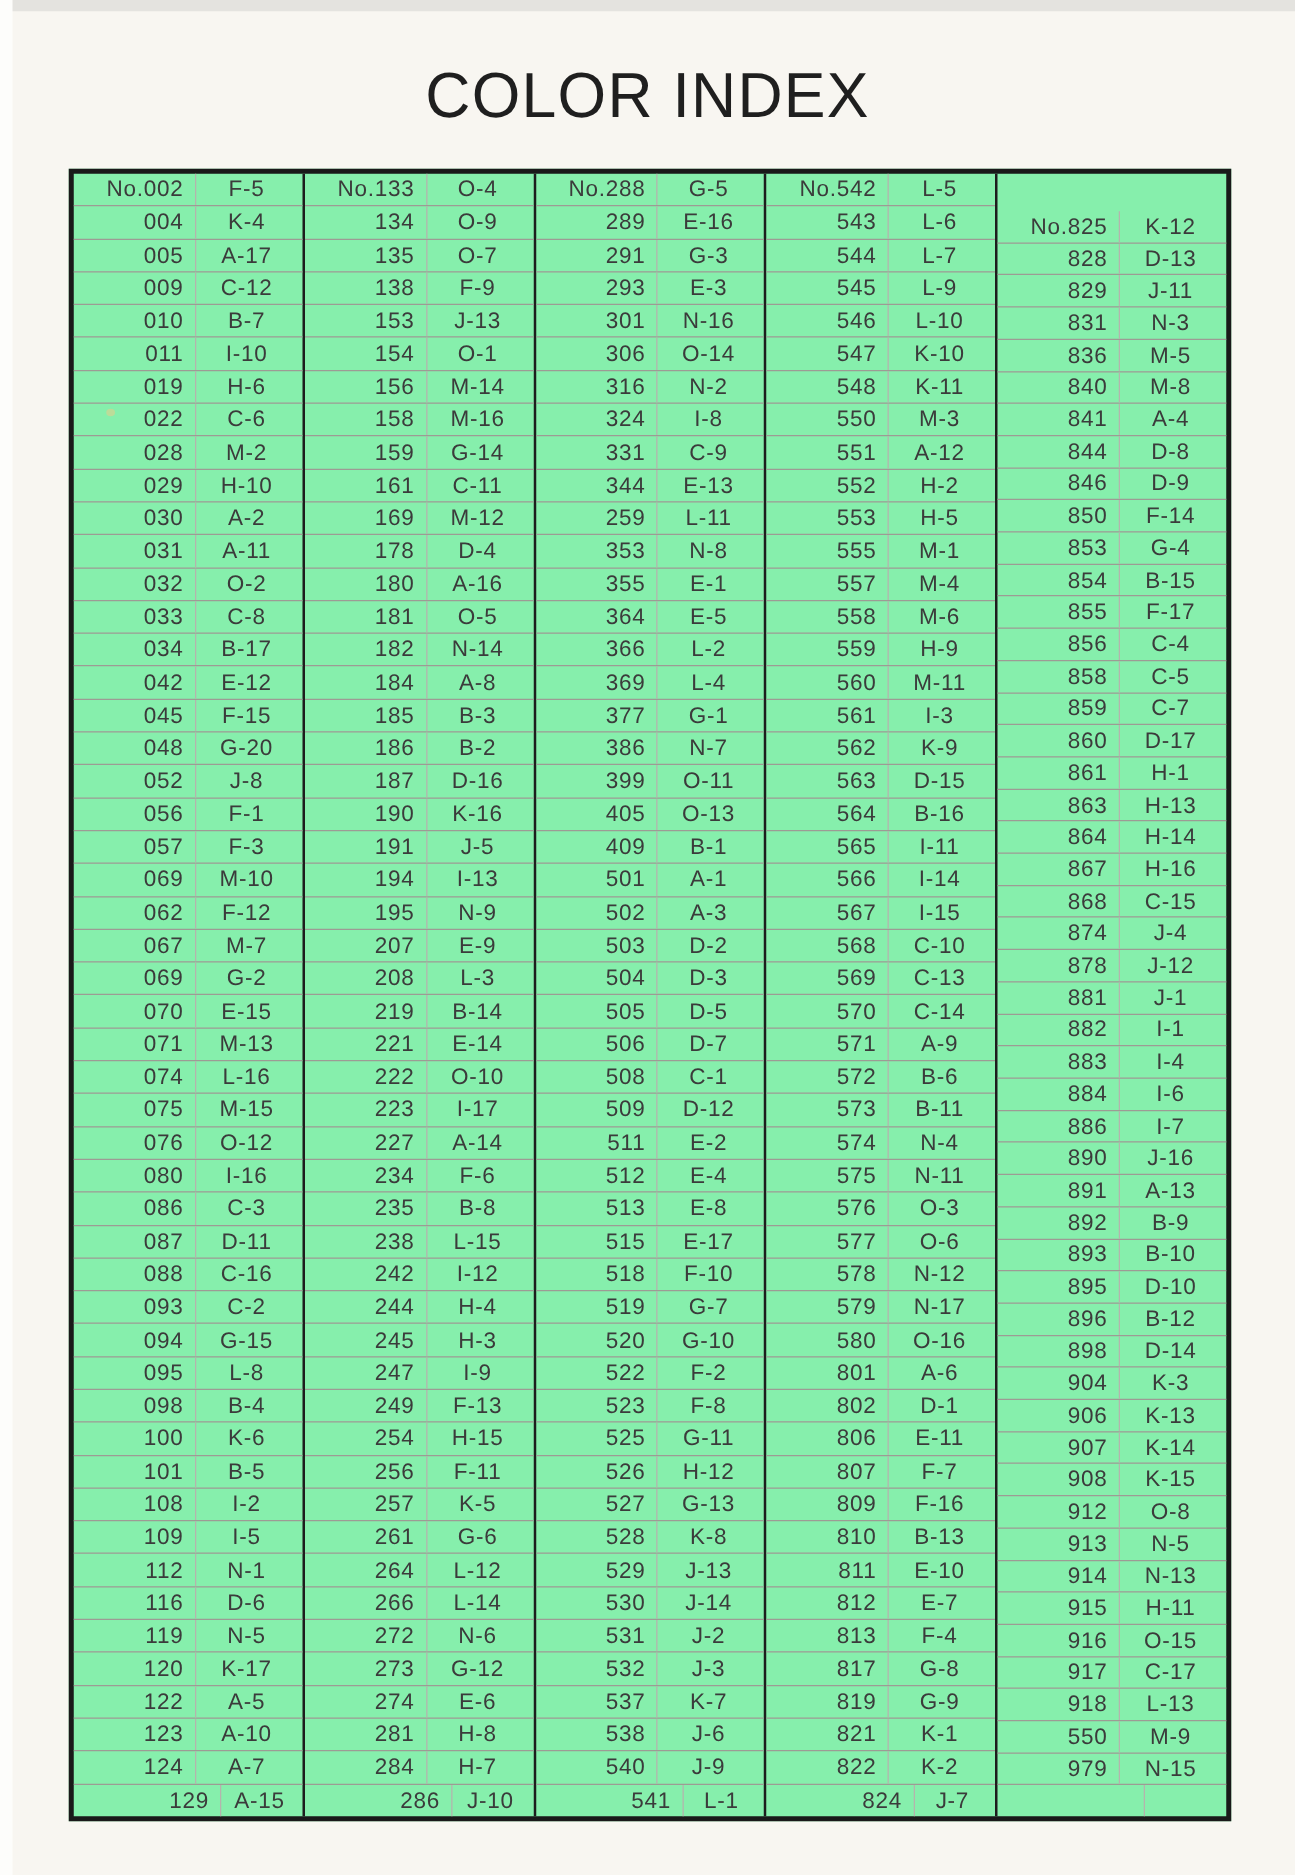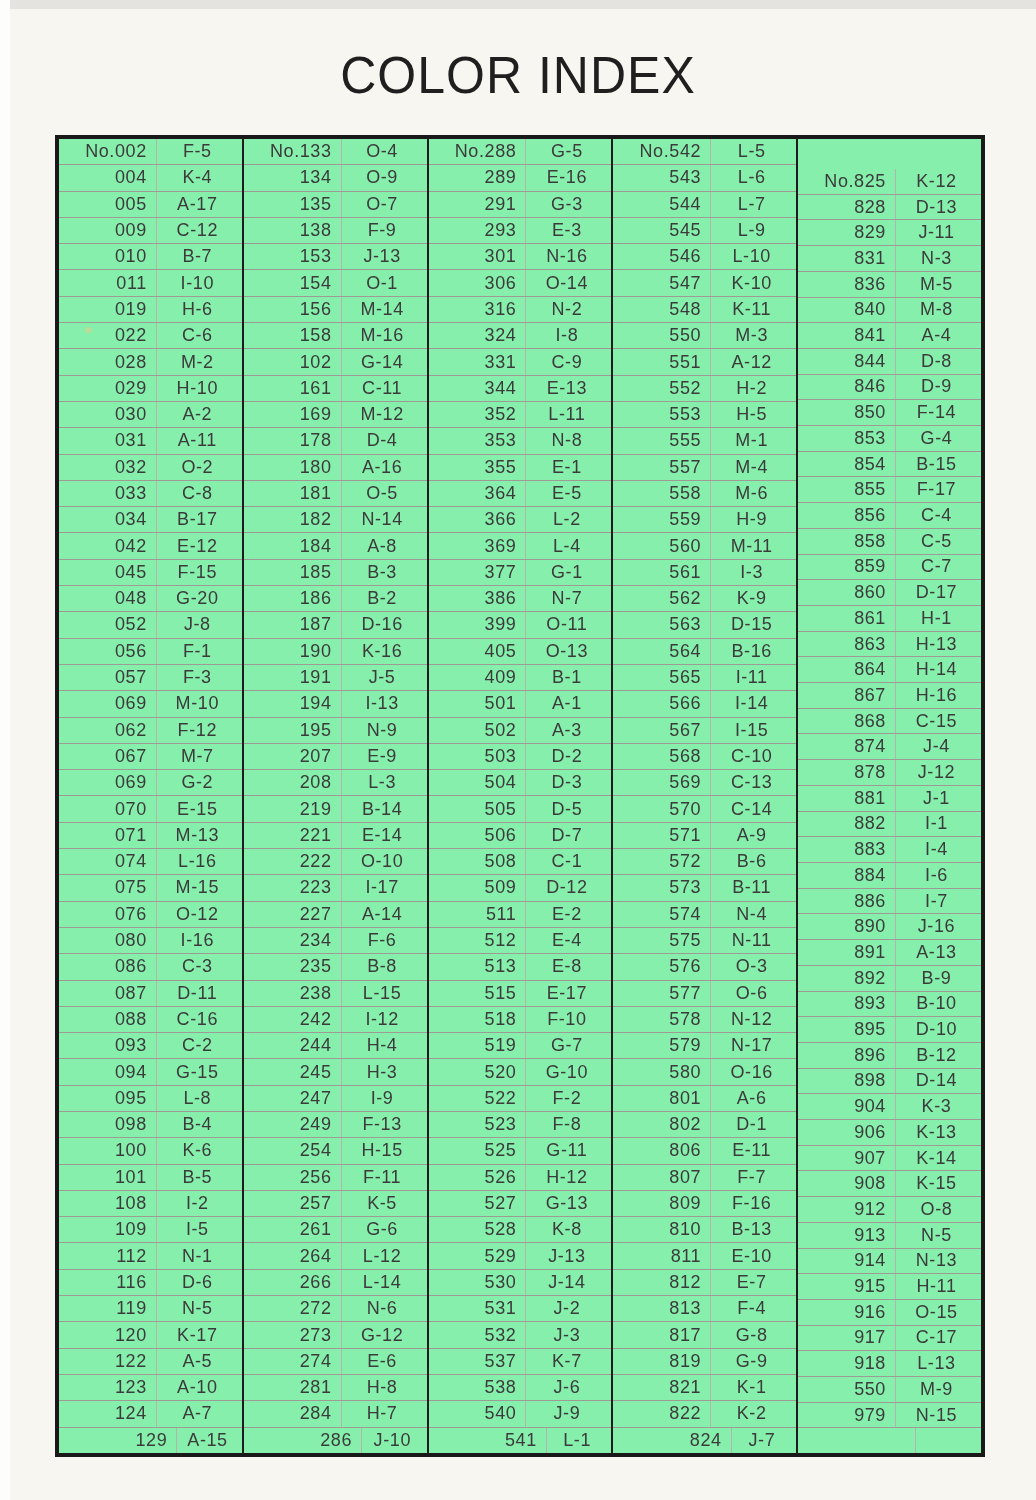--- a/index.html
+++ b/index.html
@@ -335,21 +335,21 @@
       </div>
       <div class="row">
         <div class="cell num">156</div>
         <div class="cell code">M-14</div>
       </div>
       <div class="row">
         <div class="cell num">158</div>
         <div class="cell code">M-16</div>
       </div>
       <div class="row">
-        <div class="cell num">102</div>
+        <div class="cell num">159</div>
         <div class="cell code">G-14</div>
       </div>
       <div class="row">
         <div class="cell num">161</div>
         <div class="cell code">C-11</div>
       </div>
       <div class="row">
         <div class="cell num">169</div>
         <div class="cell code">M-12</div>
       </div>
@@ -545,21 +545,21 @@
       </div>
       <div class="row">
         <div class="cell num">331</div>
         <div class="cell code">C-9</div>
       </div>
       <div class="row">
         <div class="cell num">344</div>
         <div class="cell code">E-13</div>
       </div>
       <div class="row">
-        <div class="cell num">352</div>
+        <div class="cell num">259</div>
         <div class="cell code">L-11</div>
       </div>
       <div class="row">
         <div class="cell num">353</div>
         <div class="cell code">N-8</div>
       </div>
       <div class="row">
         <div class="cell num">355</div>
         <div class="cell code">E-1</div>
       </div>

